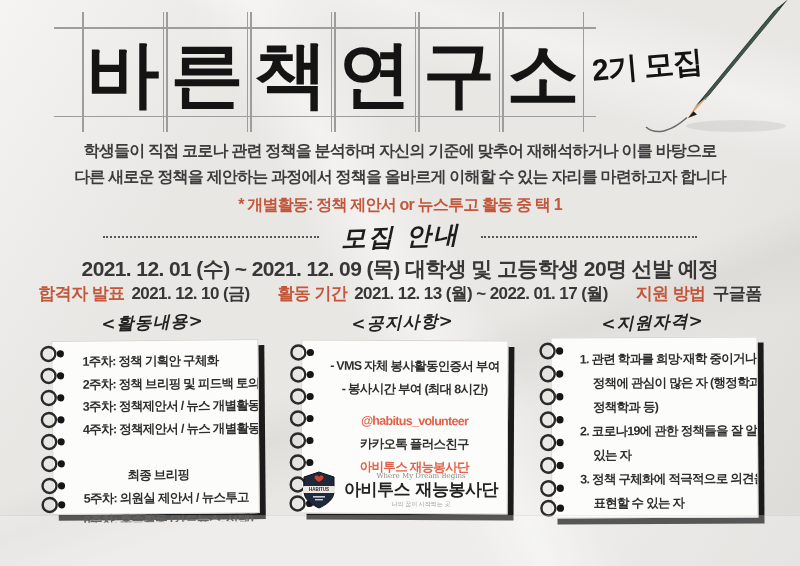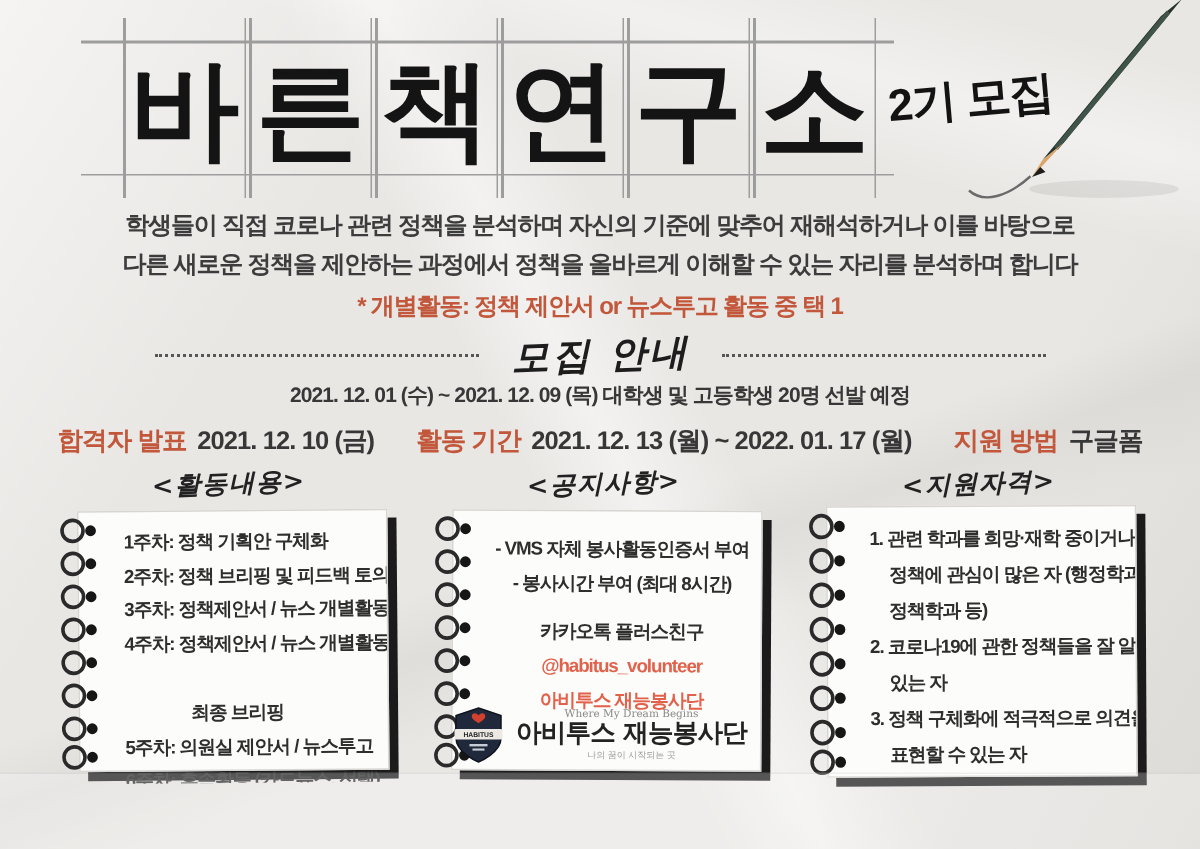--- a/index.html
+++ b/index.html
@@ -28,21 +28,21 @@
   
   .intro{position:absolute; top:138px; left:0; width:100%; text-align:center;
          font-size:16px; font-weight:700; color:#3c3c3c; letter-spacing:-0.8px; line-height:26px;}
   .intro .note{color:#c2573b; margin-top:2px;}
   
   .recruit-heading{position:absolute; top:220px; left:0; width:100%; display:flex; justify-content:center; gap:22px;}
   .dotline{width:216px; border-top:2px dotted #565656; margin-top:16px;}
   .recruit-title{font-family:"DejaVu Serif", serif; font-style:italic; font-weight:bold;
                  font-size:25px; color:#1d1d1d; transform:rotate(-2deg); letter-spacing:2px;}
   .recruit-l1{position:absolute; top:255px; left:0; width:100%; text-align:center;
-              font-size:14px; font-weight:700; color:#373737; letter-spacing:-0.6px;}
+              font-size:21px; font-weight:700; color:#373737; letter-spacing:-0.6px;}
   .recruit-l2{position:absolute; top:282px; left:0; width:100%; display:flex; justify-content:center; gap:7px;
               font-size:17px; font-weight:700; color:#373737; letter-spacing:-0.6px;}
   .recruit-l2 .lbl{color:#c2573b;}
   .recruit-l2 .sp{width:14px;}
   
   .col-head{position:absolute; top:311px; width:205px; text-align:center;
             font-family:"DejaVu Serif", serif; font-style:italic; font-weight:bold;
             font-size:17px; color:#222; transform:rotate(-2deg); letter-spacing:1px;}
   .ch1{left:50px;} .ch2{left:300px;} .ch3{left:550px;}
   .notepad{position:absolute; width:205px; height:172px; background:#fcfcfa;
@@ -120,21 +120,21 @@
     <ellipse cx="100" cy="126" rx="50" ry="6" fill="rgba(0,0,0,0.07)"></ellipse>
     <polygon points="152,-0.7 138,10.7 59,106.7 73,95.3" fill="#26342c"></polygon>
     <line x1="143" y1="8" x2="68" y2="99" stroke="#41544a" stroke-width="3"></line>
     <polygon points="73,95.3 59,106.7 52,118" fill="#dba56a"></polygon>
     <polygon points="52,118 57.5,111.3 61,114.6" fill="#1d1d1d"></polygon>
     <path d="M10,127 C 20,136 36,131 51,117.5" stroke="#6a6a6a" stroke-width="1.6" fill="none"></path>
   </svg>
 
   <div class="intro">
     <div>학생들이 직접 코로나 관련 정책을 분석하며 자신의 기준에 맞추어 재해석하거나 이를 바탕으로</div>
-    <div>다른 새로운 정책을 제안하는 과정에서 정책을 올바르게 이해할 수 있는 자리를 분석하며 합니다</div>
+    <div>다른 새로운 정책을 제안하는 과정에서 정책을 올바르게 이해할 수 있는 자리를 마련하고자 합니다</div>
     <div class="note">* 개별활동: 정책 제안서 or 뉴스투고 활동 중 택 1</div>
   </div>
 
   <div class="recruit-heading">
     <div class="dotline"></div>
     <div class="recruit-title">모집 안내</div>
     <div class="dotline"></div>
   </div>
 
   <div class="recruit-l1">2021. 12. 01 (수) ~ 2021. 12. 09 (목) 대학생 및 고등학생 20명 선발 예정</div>
@@ -208,22 +208,22 @@
         <circle cx="23" cy="100" r="3.6"></circle>
           <circle cx="23" cy="122" r="3.6"></circle>
           <circle cx="23" cy="144" r="3.6"></circle>
           <circle cx="23" cy="163" r="3.6"></circle>
       </g>
     </svg>
     <div class="np-body">
       <div class="np-line">- VMS 자체 봉사활동인증서 부여</div>
       <div class="np-line">- 봉사시간 부여 (최대 8시간)</div>
       <div class="gapline"></div>
+      <div class="np-line orange">@habitus_volunteer</div>
       <div class="np-line">카카오톡 플러스친구</div>
-      <div class="np-line orange">@habitus_volunteer</div>
       <div class="np-line orange">아비투스 재능봉사단</div>
     </div>
   </div>
 
   <div class="notepad np3">
     <svg class="spiral" viewBox="0 0 30 172" preserveAspectRatio="none">
       <g stroke="#2a2a2a" stroke-width="2.4" fill="none">
         <circle cx="11" cy="12" r="7"></circle>
           <circle cx="11" cy="34" r="7"></circle>
           <circle cx="11" cy="56" r="7"></circle>

